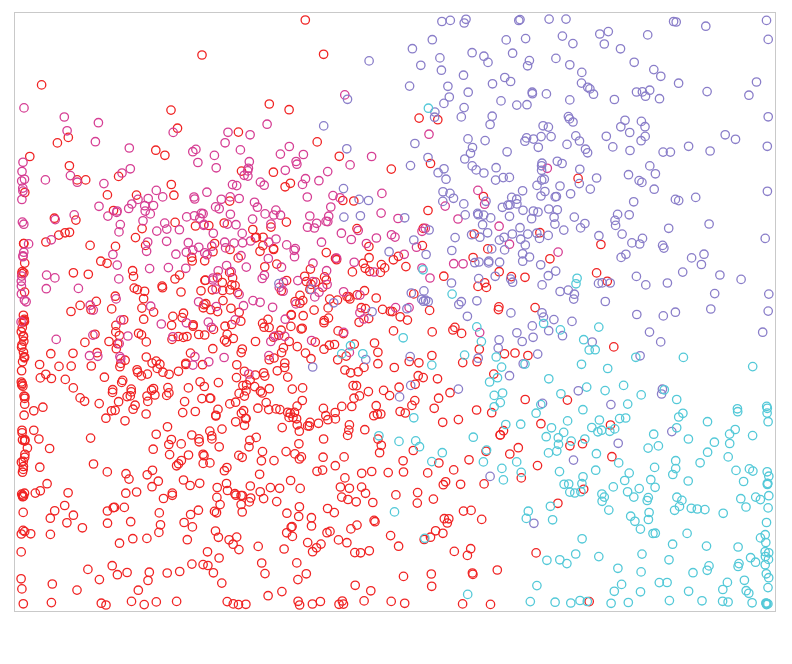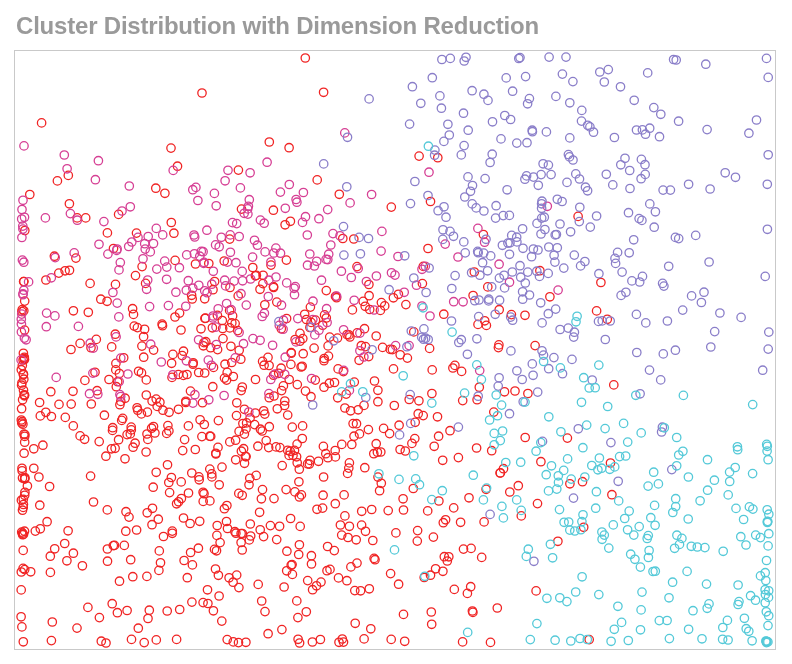--- a/index.html
+++ b/index.html
@@ -37,21 +37,20 @@
   }
   circle {
     fill: none;
     stroke-width: 1.3;
   }
 </style>
 </head>
 <body>
 
 <div class="wrap">
-  <h1 class="title">Cluster Distribution with Dimension Reduction</h1>
   <div class="plot-frame">
     <svg id="scatter" width="760" height="598" viewBox="0 0 760 598">
         <g stroke="#f02424">
           <circle cx="65.1" cy="292.4" r="4.2"></circle>
           <circle cx="149.9" cy="142.3" r="4.2"></circle>
           <circle cx="92.3" cy="458.9" r="4.2"></circle>
           <circle cx="138.2" cy="436.2" r="4.2"></circle>
           <circle cx="186.0" cy="277.8" r="4.2"></circle>
           <circle cx="334.9" cy="286.0" r="4.2"></circle>
           <circle cx="336.8" cy="393.5" r="4.2"></circle>

